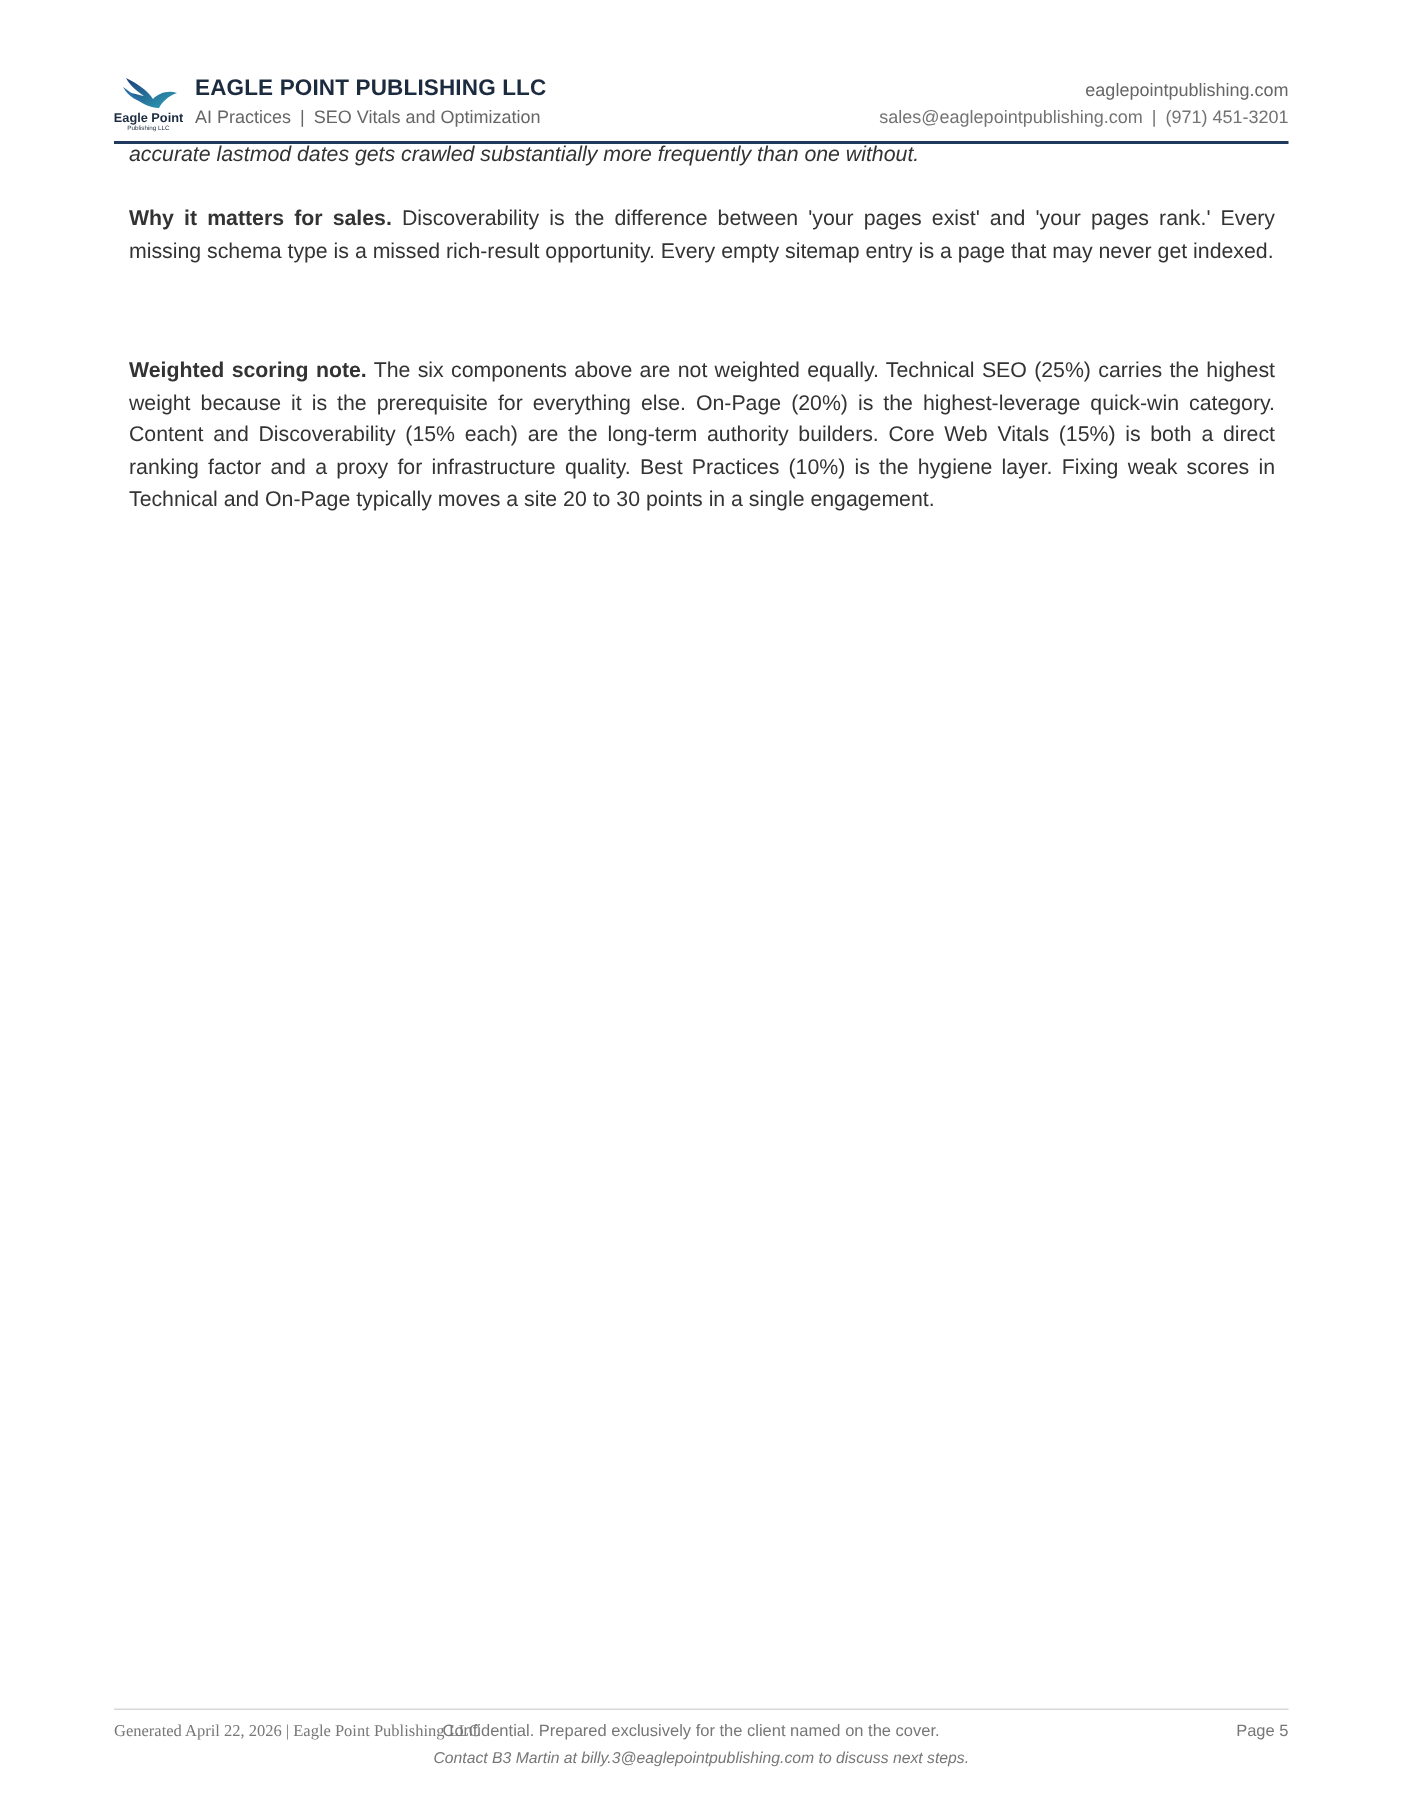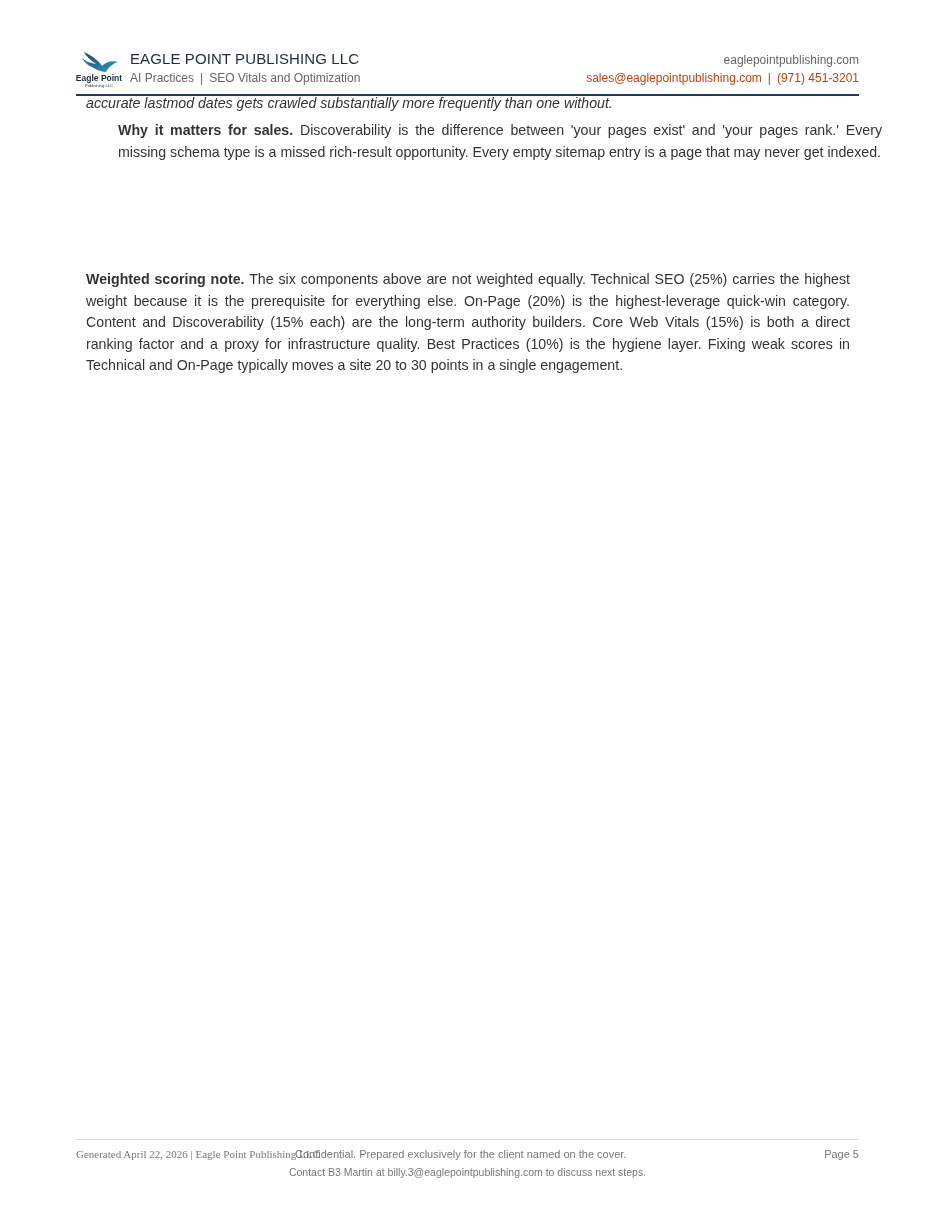--- a/index.html
+++ b/index.html
@@ -1,33 +1,33 @@
 <!DOCTYPE html>
 <html><head>
   <meta charset="utf-8">
   <style>
     html, body { margin: 0; padding: 0; background: #ffffff; }
     body { width: 935px; height: 1210px; position: relative; overflow: hidden; font-family: "Liberation Sans", sans-serif; color: #333; }
     .header { position: absolute; left: 76px; right: 76px; top: 46px; height: 48px; border-bottom: 2px solid #1f3a5c; }
     .logo { position: absolute; left: 0; top: 2px; width: 46px; height: 40px; }
-    .brand-title { position: absolute; left: 54px; top: 4px; font-size: 15px; font-weight: normal; color: #1c2b3f; letter-spacing: 0.1px; }
+    .brand-title { position: absolute; left: 54px; top: 4px; font-size: 15px; font-weight: bold; color: #1c2b3f; letter-spacing: 0.1px; }
     .brand-sub { position: absolute; left: 54px; top: 25px; font-size: 12px; color: #666; }
     .contact-top { position: absolute; right: 0; top: 7px; font-size: 12px; color: #666; text-align: left; }
-    .contact-bottom { position: absolute; right: 0; top: 25px; font-size: 12px; color: #c2410c; text-align: center; }
+    .contact-bottom { position: absolute; right: 0; top: 25px; font-size: 12px; color: #737373; text-align: center; }
     .sep { padding: 0 6px; }
     .content { position: absolute; left: 86px; width: 764px; font-size: 14.2px; line-height: 21.5px; color: #333; text-align: justify; }
     .p0 { top: 93px; font-style: italic; }
-    .p1 { top: 120px; margin-left: 32px; }
-    .p2 { top: 237px; margin-top: 32px; }
+    .p1 { top: 136px; }
+    .p2 { top: 237px; }
     .content b { color: #333; }
     .footer-line { position: absolute; left: 76px; right: 76px; top: 1139px; border-top: 1px solid #d8d8d8; }
     .footer-left { position: absolute; left: 76px; top: 1148px; font-size: 11px; color: #777; white-space: nowrap; font-family: Liberation Serif, serif; }
     .footer-center { position: absolute; left: 295px; top: 1148px; font-size: 11px; color: #777; white-space: nowrap; text-align: right; }
     .footer-right { position: absolute; right: 76px; top: 1148px; font-size: 11px; color: #777; }
-    .footer-contact { position: absolute; left: 0; right: 0; top: 1166px; text-align: center; font-size: 10.5px; color: #777; }
+    .footer-contact { position: absolute; left: 0; right: 0; top: 1166px; text-align: center; font-size: 10.5px; font-style: italic; color: #777; }
   </style>
 </head>
 <body>
 
 <div class="header">
   <div class="logo">
     <svg width="46" height="40" viewBox="0 0 46 40">
       <defs>
         <linearGradient id="wing" x1="0" y1="0" x2="1" y2="1">
           <stop offset="0" stop-color="#1c3f7a"></stop>

